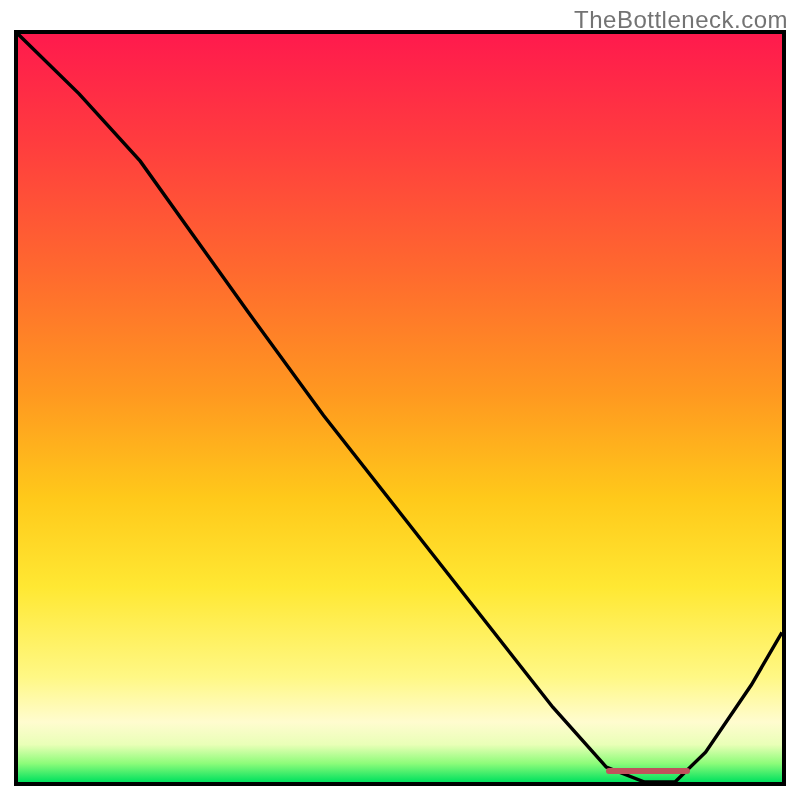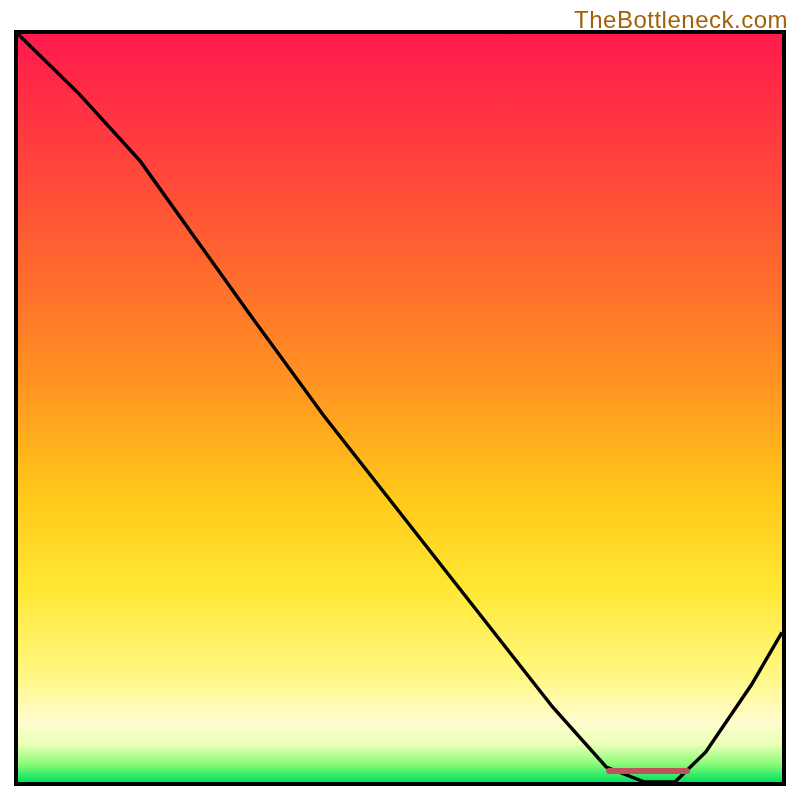--- a/index.html
+++ b/index.html
@@ -8,21 +8,21 @@
     width: 800px;
     height: 800px;
     position: relative;
     font-family: Arial, Helvetica, sans-serif;
     background: #fff;
   }
   .watermark {
     position: absolute;
     top: 6px;
     right: 12px;
-    color: #a16207;
+    color: #737373;
     font-size: 24px;
     font-weight: 400;
     letter-spacing: 0.5px;
     z-index: 3;
   }
   .plot-area {
     position: absolute;
     left: 14px;
     top: 30px;
     width: 772px;

